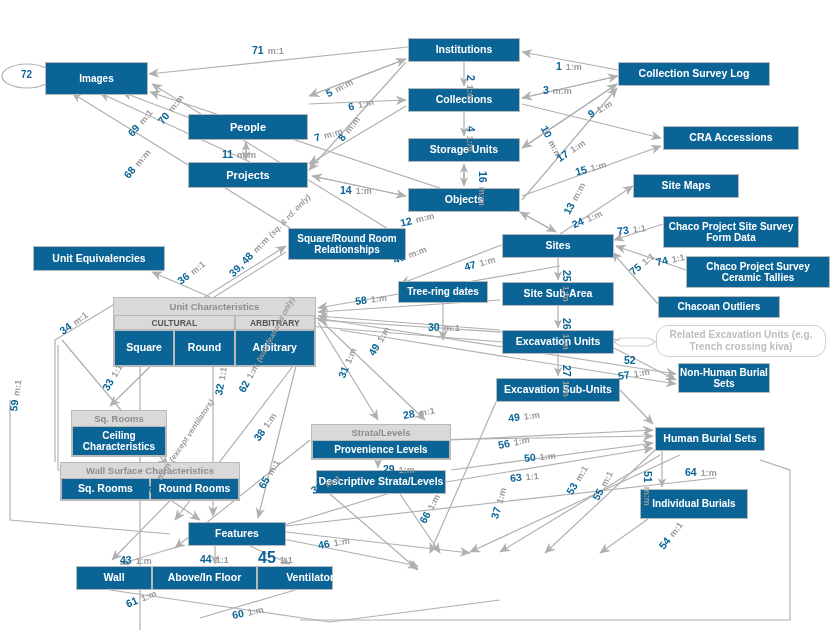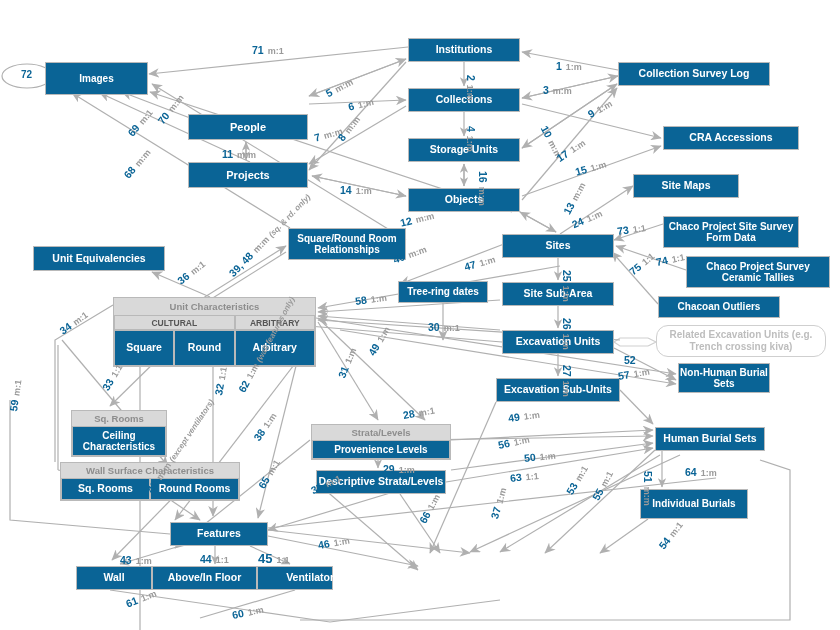--- a/index.html
+++ b/index.html
@@ -258,21 +258,21 @@
     </div>
     <div class="node" style="left: 678px; top: 363px; width: 92px; height: 30px; font-size: 10px;">
       <span>Non-Human Burial Sets</span>
     </div>
     <div class="node" style="left: 655px; top: 427px; width: 110px; height: 24px; font-size: 10.5px;">
       <span>Human Burial Sets</span>
     </div>
     <div class="node" style="left: 640px; top: 489px; width: 108px; height: 30px; font-size: 10px;">
       <span>Individual Burials</span>
     </div>
-    <div class="node" style="left: 170px; top: 522px; width: 98px; height: 24px; font-size: 10.5px;">
+    <div class="node" style="left: 188px; top: 522px; width: 98px; height: 24px; font-size: 10.5px;">
       <span>Features</span>
     </div>
     <div class="node" style="left: 76px; top: 566px; width: 76px; height: 24px; font-size: 10.5px;">
       <span>Wall</span>
     </div>
     <div class="node" style="left: 152px; top: 566px; width: 105px; height: 24px; font-size: 10.5px;">
       <span>Above/In Floor</span>
     </div>
     <div class="node" style="left: 257px; top: 566px; width: 76px; height: 24px; font-size: 10.5px; padding-left: 36px;">
       <span>Ventilators</span>
@@ -371,16 +371,16 @@
     <div class="lbl" style="left: 260px; top: 478px; transform: rotate(-60deg); transform-origin: left center;"><span class="lnum" style="font-size: 10.5px;">65</span><span class="lcard" style="font-size: 9px; margin-left: 4px;">m:1</span></div>
     <div class="lbl" style="left: 311px; top: 481px; transform: rotate(-26deg); transform-origin: left center;"><span class="lnum" style="font-size: 10.5px;">35</span><span class="lcard" style="font-size: 9px; margin-left: 4px;">m:1</span></div>
     <div class="lbl" style="left: 568px; top: 484px; transform: rotate(-60deg); transform-origin: left center;"><span class="lnum" style="font-size: 10.5px;">53</span><span class="lcard" style="font-size: 9px; margin-left: 4px;">m:1</span></div>
     <div class="lbl" style="left: 594px; top: 490px; transform: rotate(-62deg); transform-origin: left center;"><span class="lnum" style="font-size: 10.5px;">55</span><span class="lcard" style="font-size: 9px; margin-left: 4px;">m:1</span></div>
     <div class="lbl" style="left: 421px; top: 513px; transform: rotate(-62deg); transform-origin: left center;"><span class="lnum" style="font-size: 10.5px;">66</span><span class="lcard" style="font-size: 9px; margin-left: 4px;">1:m</span></div>
     <div class="lbl" style="left: 493px; top: 509px; transform: rotate(-74deg); transform-origin: left center;"><span class="lnum" style="font-size: 10.5px;">37</span><span class="lcard" style="font-size: 9px; margin-left: 4px;">1:m</span></div>
     <div class="lbl" style="left: 318px; top: 535px; transform: rotate(-10deg); transform-origin: left center;"><span class="lnum" style="font-size: 10.5px;">46</span><span class="lcard" style="font-size: 9px; margin-left: 4px;">1:m</span></div>
     <div class="lbl" style="left: 660px; top: 538px; transform: rotate(-52deg); transform-origin: left center;"><span class="lnum" style="font-size: 10.5px;">54</span><span class="lcard" style="font-size: 9px; margin-left: 4px;">m:1</span></div>
     <div class="lbl" style="left: 120px; top: 550px; transform: rotate(0deg); transform-origin: left center;"><span class="lnum" style="font-size: 10.5px;">43</span><span class="lcard" style="font-size: 9px; margin-left: 4px;">1:m</span></div>
     <div class="lbl" style="left: 200px; top: 549px; transform: rotate(0deg); transform-origin: left center;"><span class="lnum" style="font-size: 10.5px;">44</span><span class="lcard" style="font-size: 9px; margin-left: 4px;">1:1</span></div>
-    <div class="lbl" style="left: 258px; top: 549px; transform: rotate(0deg); transform-origin: left center;"><span class="lnum" style="font-size: 13px;">45</span><span class="lcard" style="font-size: 9px; margin-left: 4px;">1:1</span></div>
+    <div class="lbl" style="left: 258px; top: 549px; transform: rotate(0deg); transform-origin: left center;"><span class="lnum" style="font-size: 16px;">45</span><span class="lcard" style="font-size: 9px; margin-left: 4px;">1:1</span></div>
     <div class="lbl" style="left: 126px; top: 594px; transform: rotate(-22deg); transform-origin: left center;"><span class="lnum" style="font-size: 10.5px;">61</span><span class="lcard" style="font-size: 9px; margin-left: 4px;">1:m</span></div>
     <div class="lbl" style="left: 232px; top: 605px; transform: rotate(-12deg); transform-origin: left center;"><span class="lnum" style="font-size: 10.5px;">60</span><span class="lcard" style="font-size: 9px; margin-left: 4px;">1:m</span></div>
   </div>
 
 </body></html>

